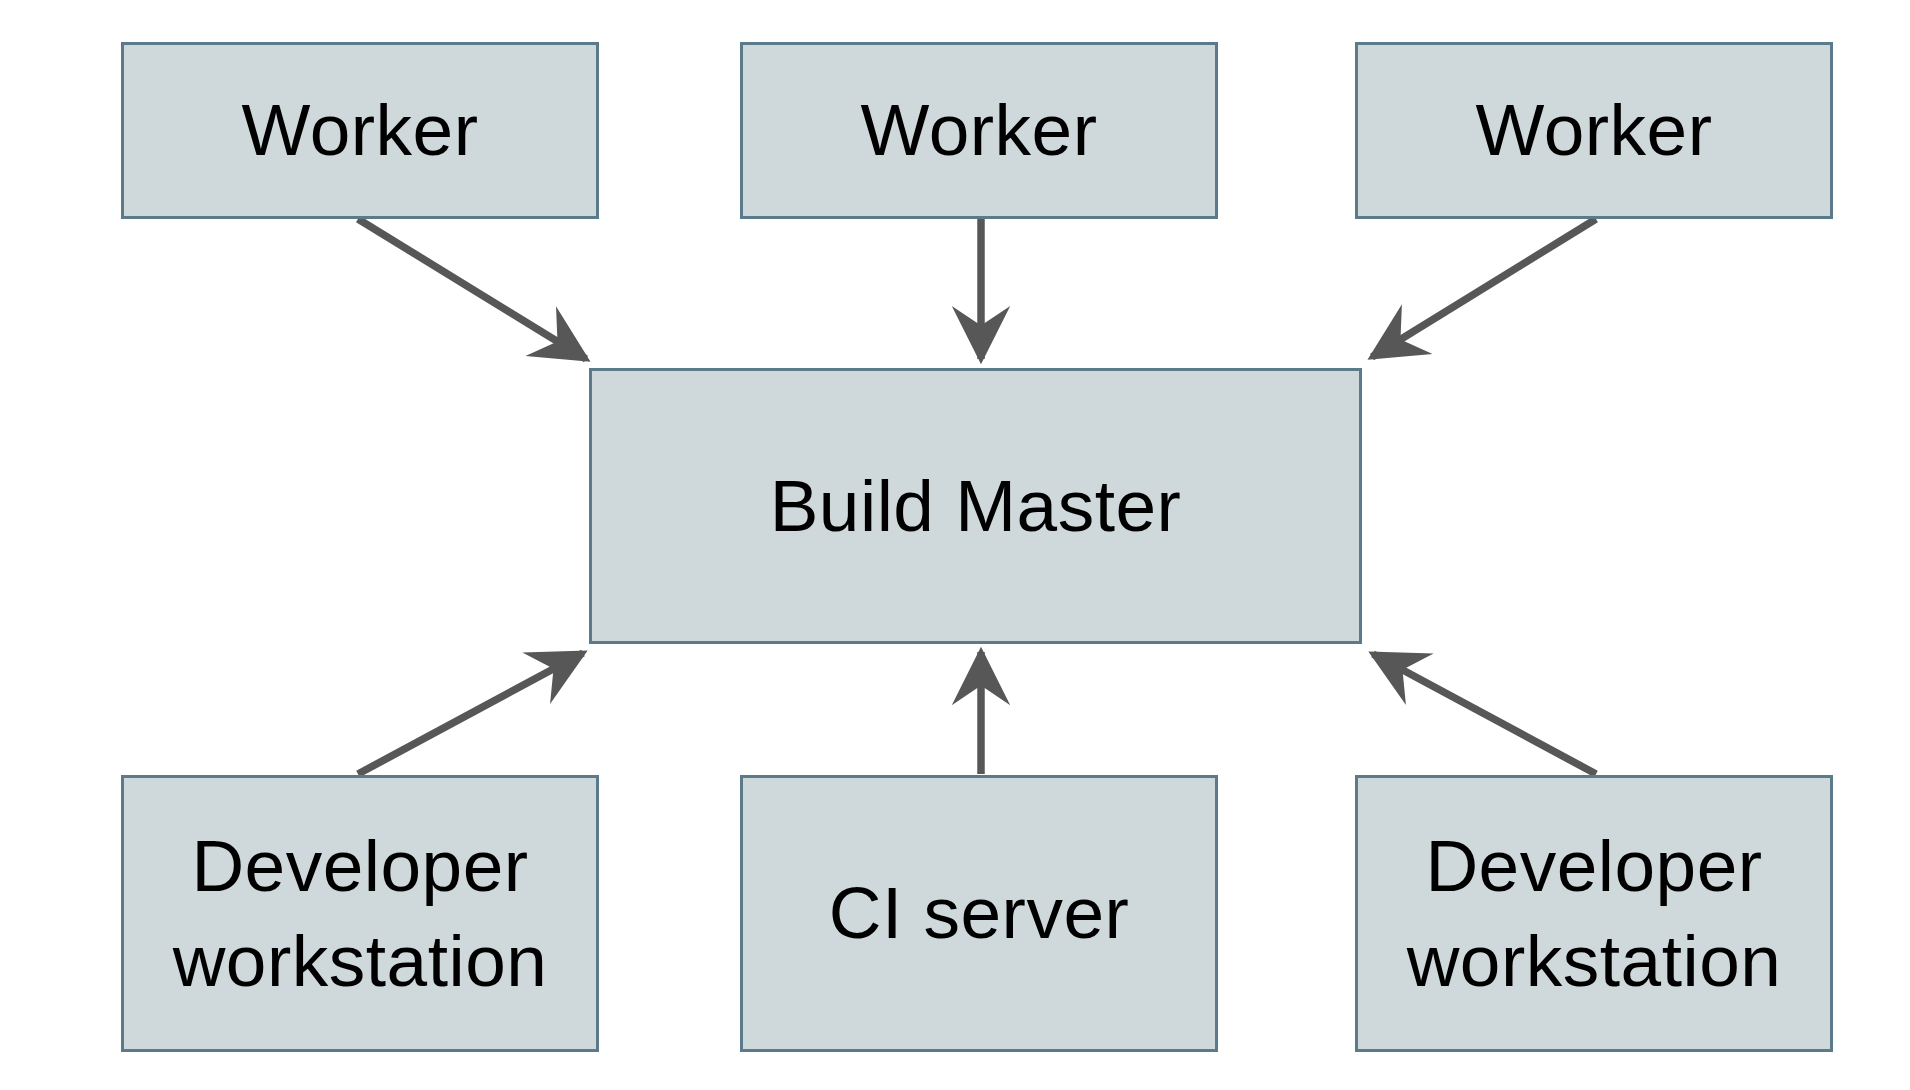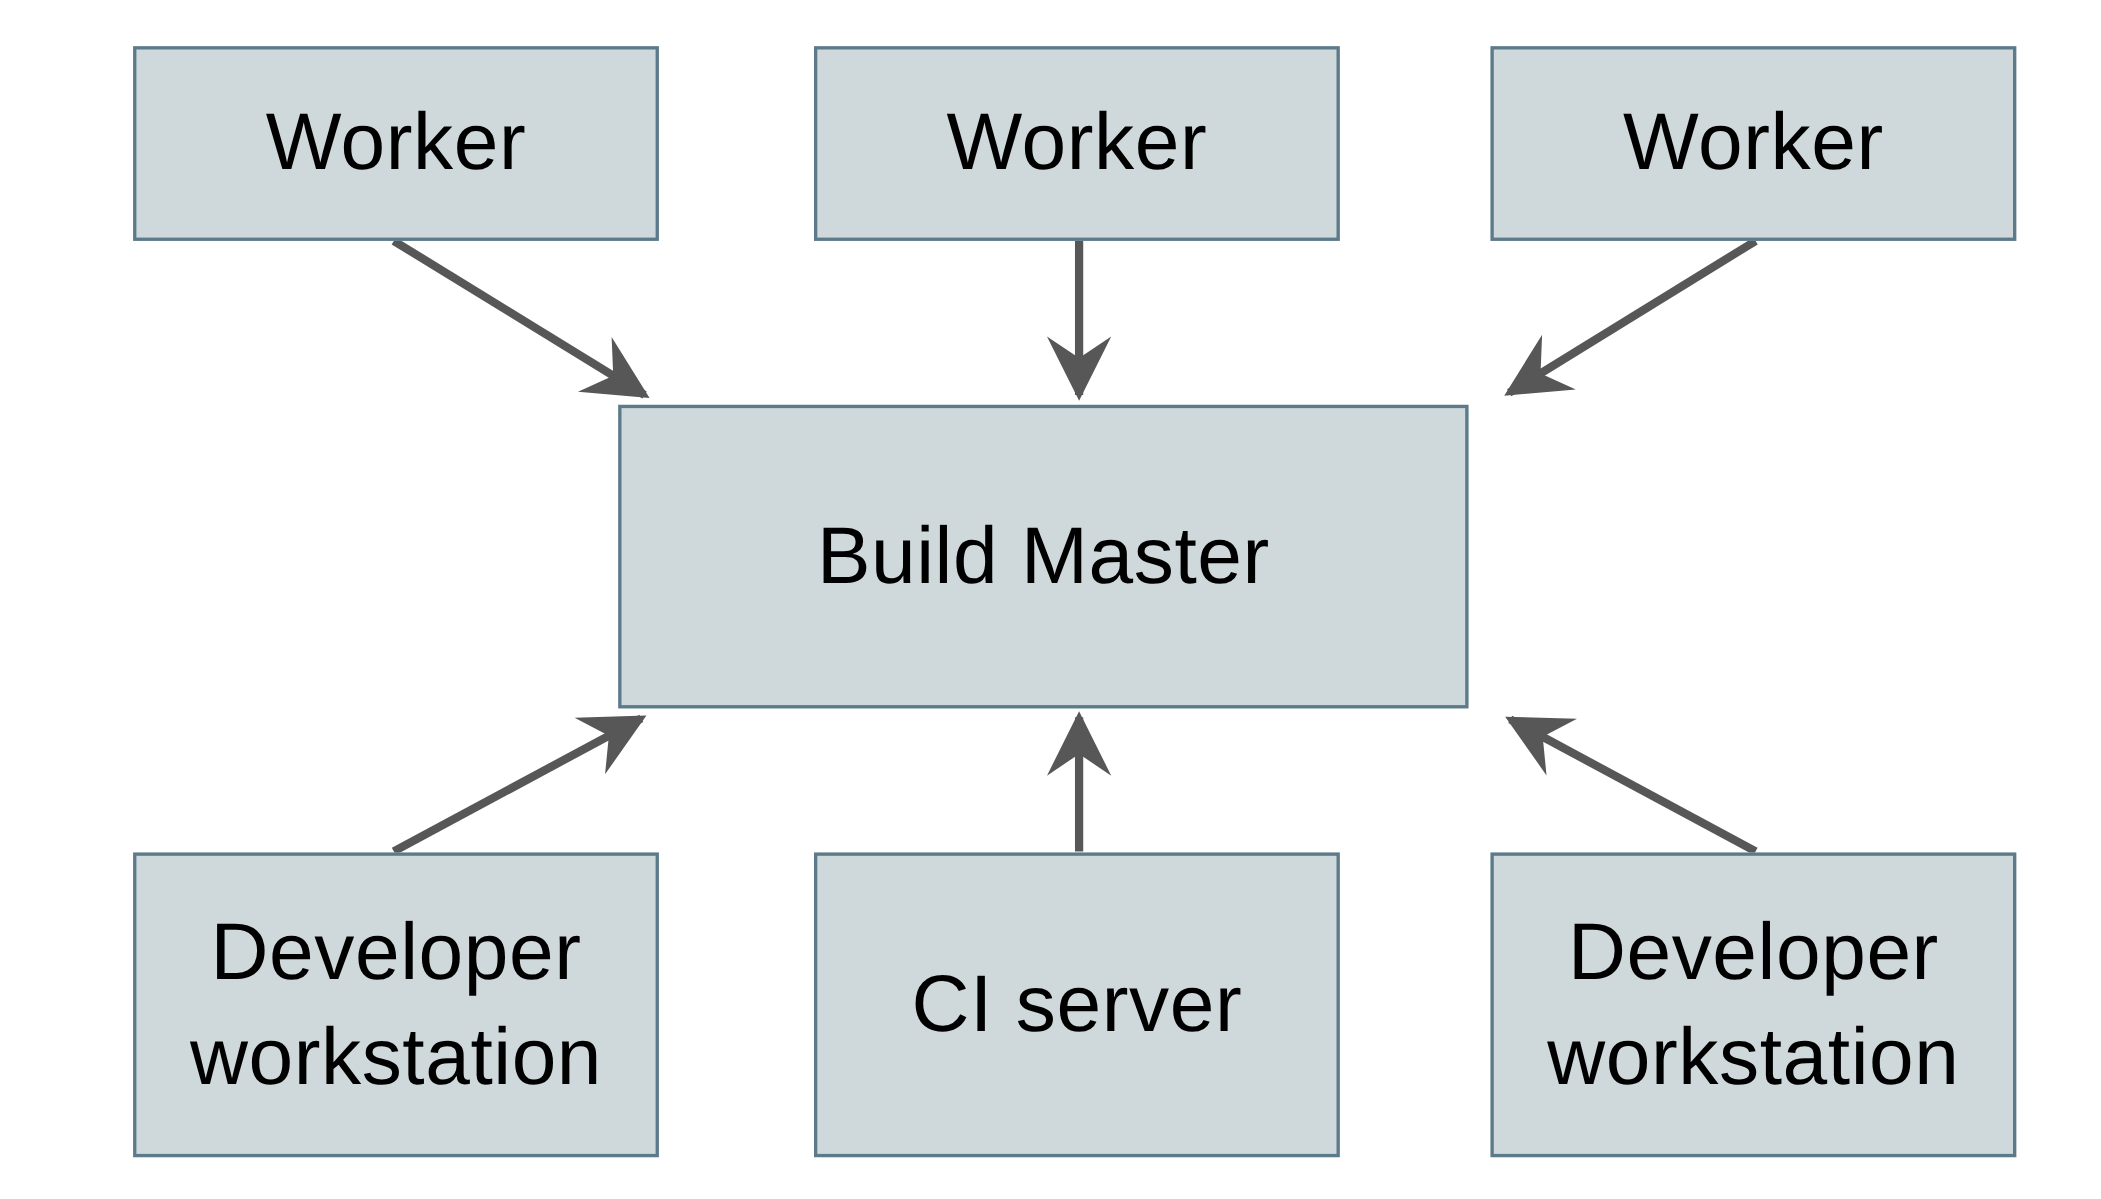--- a/index.html
+++ b/index.html
@@ -65,21 +65,21 @@
   </div>
 
   <div class="node" style="left:740px; top:42px; width:478px; height:177px;">
     <span class="label">Worker</span>
   </div>
 
   <div class="node" style="left:1355px; top:42px; width:478px; height:177px;">
     <span class="label">Worker</span>
   </div>
 
-  <div class="node" style="left:562px; top:368px; width:773px; height:276px;">
+  <div class="node" style="left:589px; top:368px; width:773px; height:276px;">
     <span class="label">Build Master</span>
   </div>
 
   <div class="node" style="left:121px; top:775px; width:478px; height:277px;">
     <span class="label">Developer workstation</span>
   </div>
 
   <div class="node" style="left:740px; top:775px; width:478px; height:277px;text-align:right;">
     <span class="label">CI server</span>
   </div>

